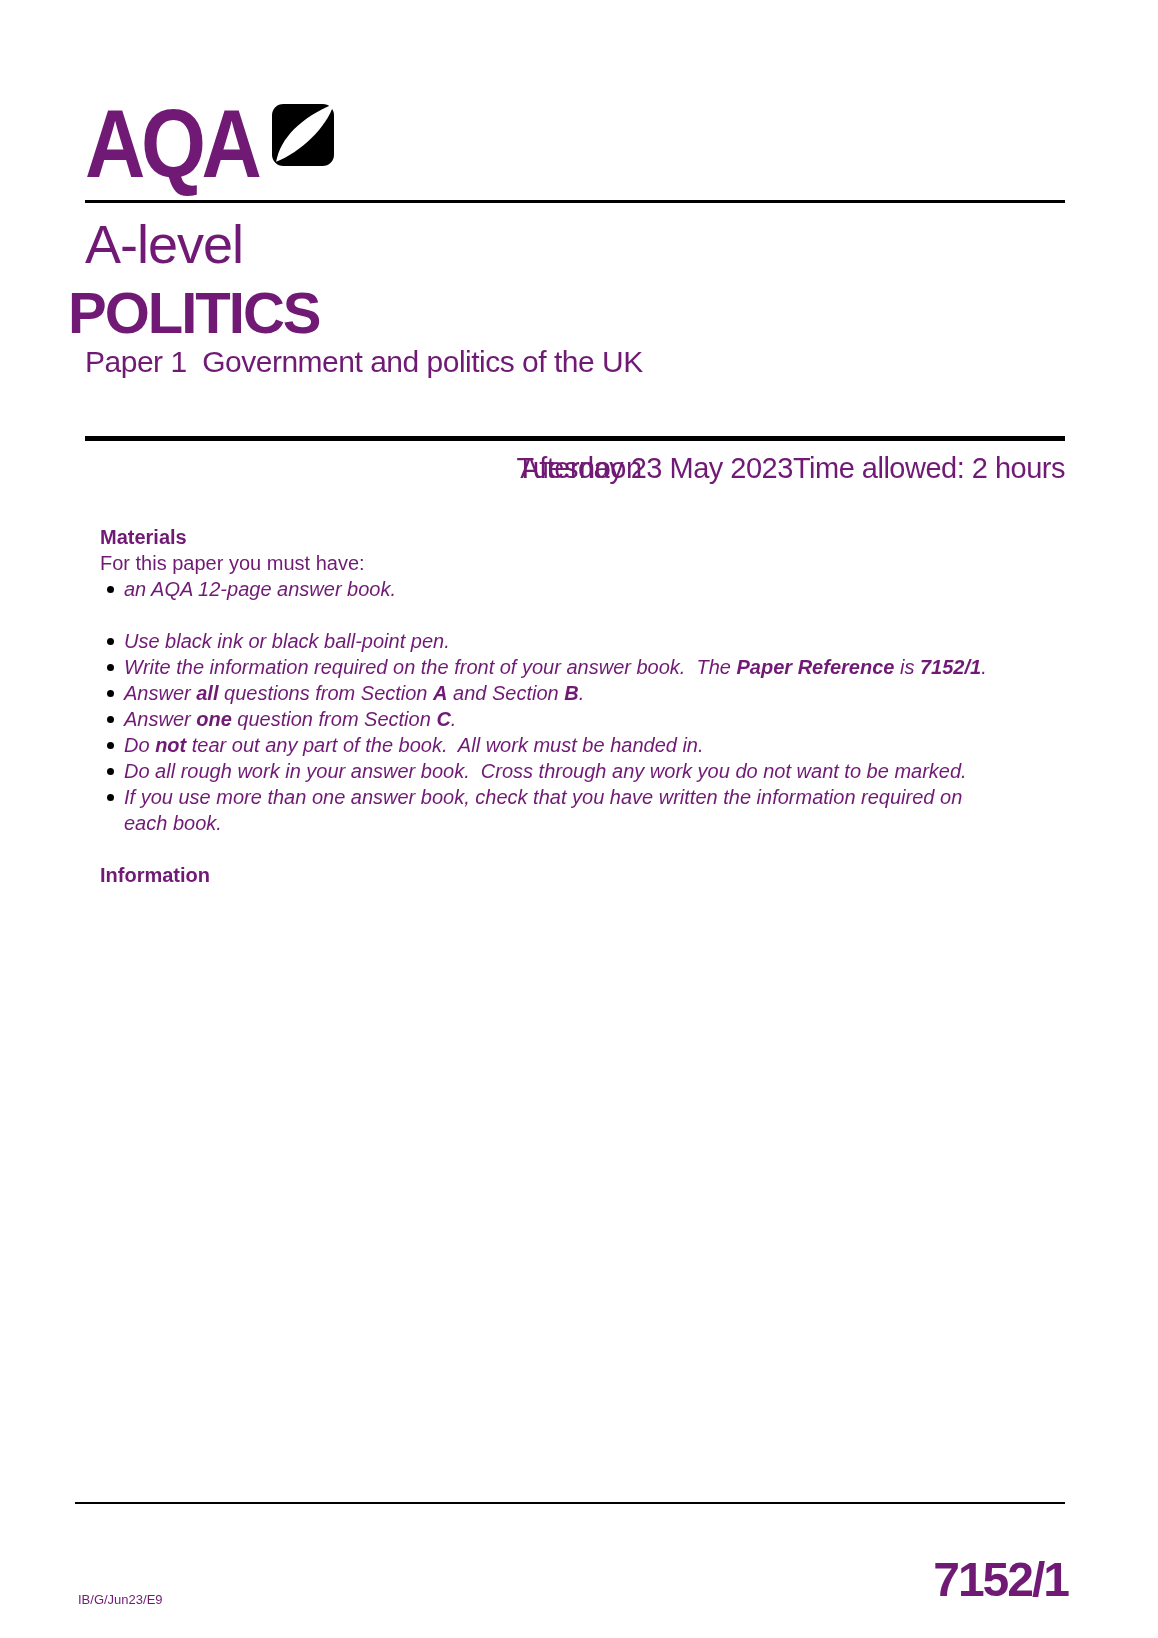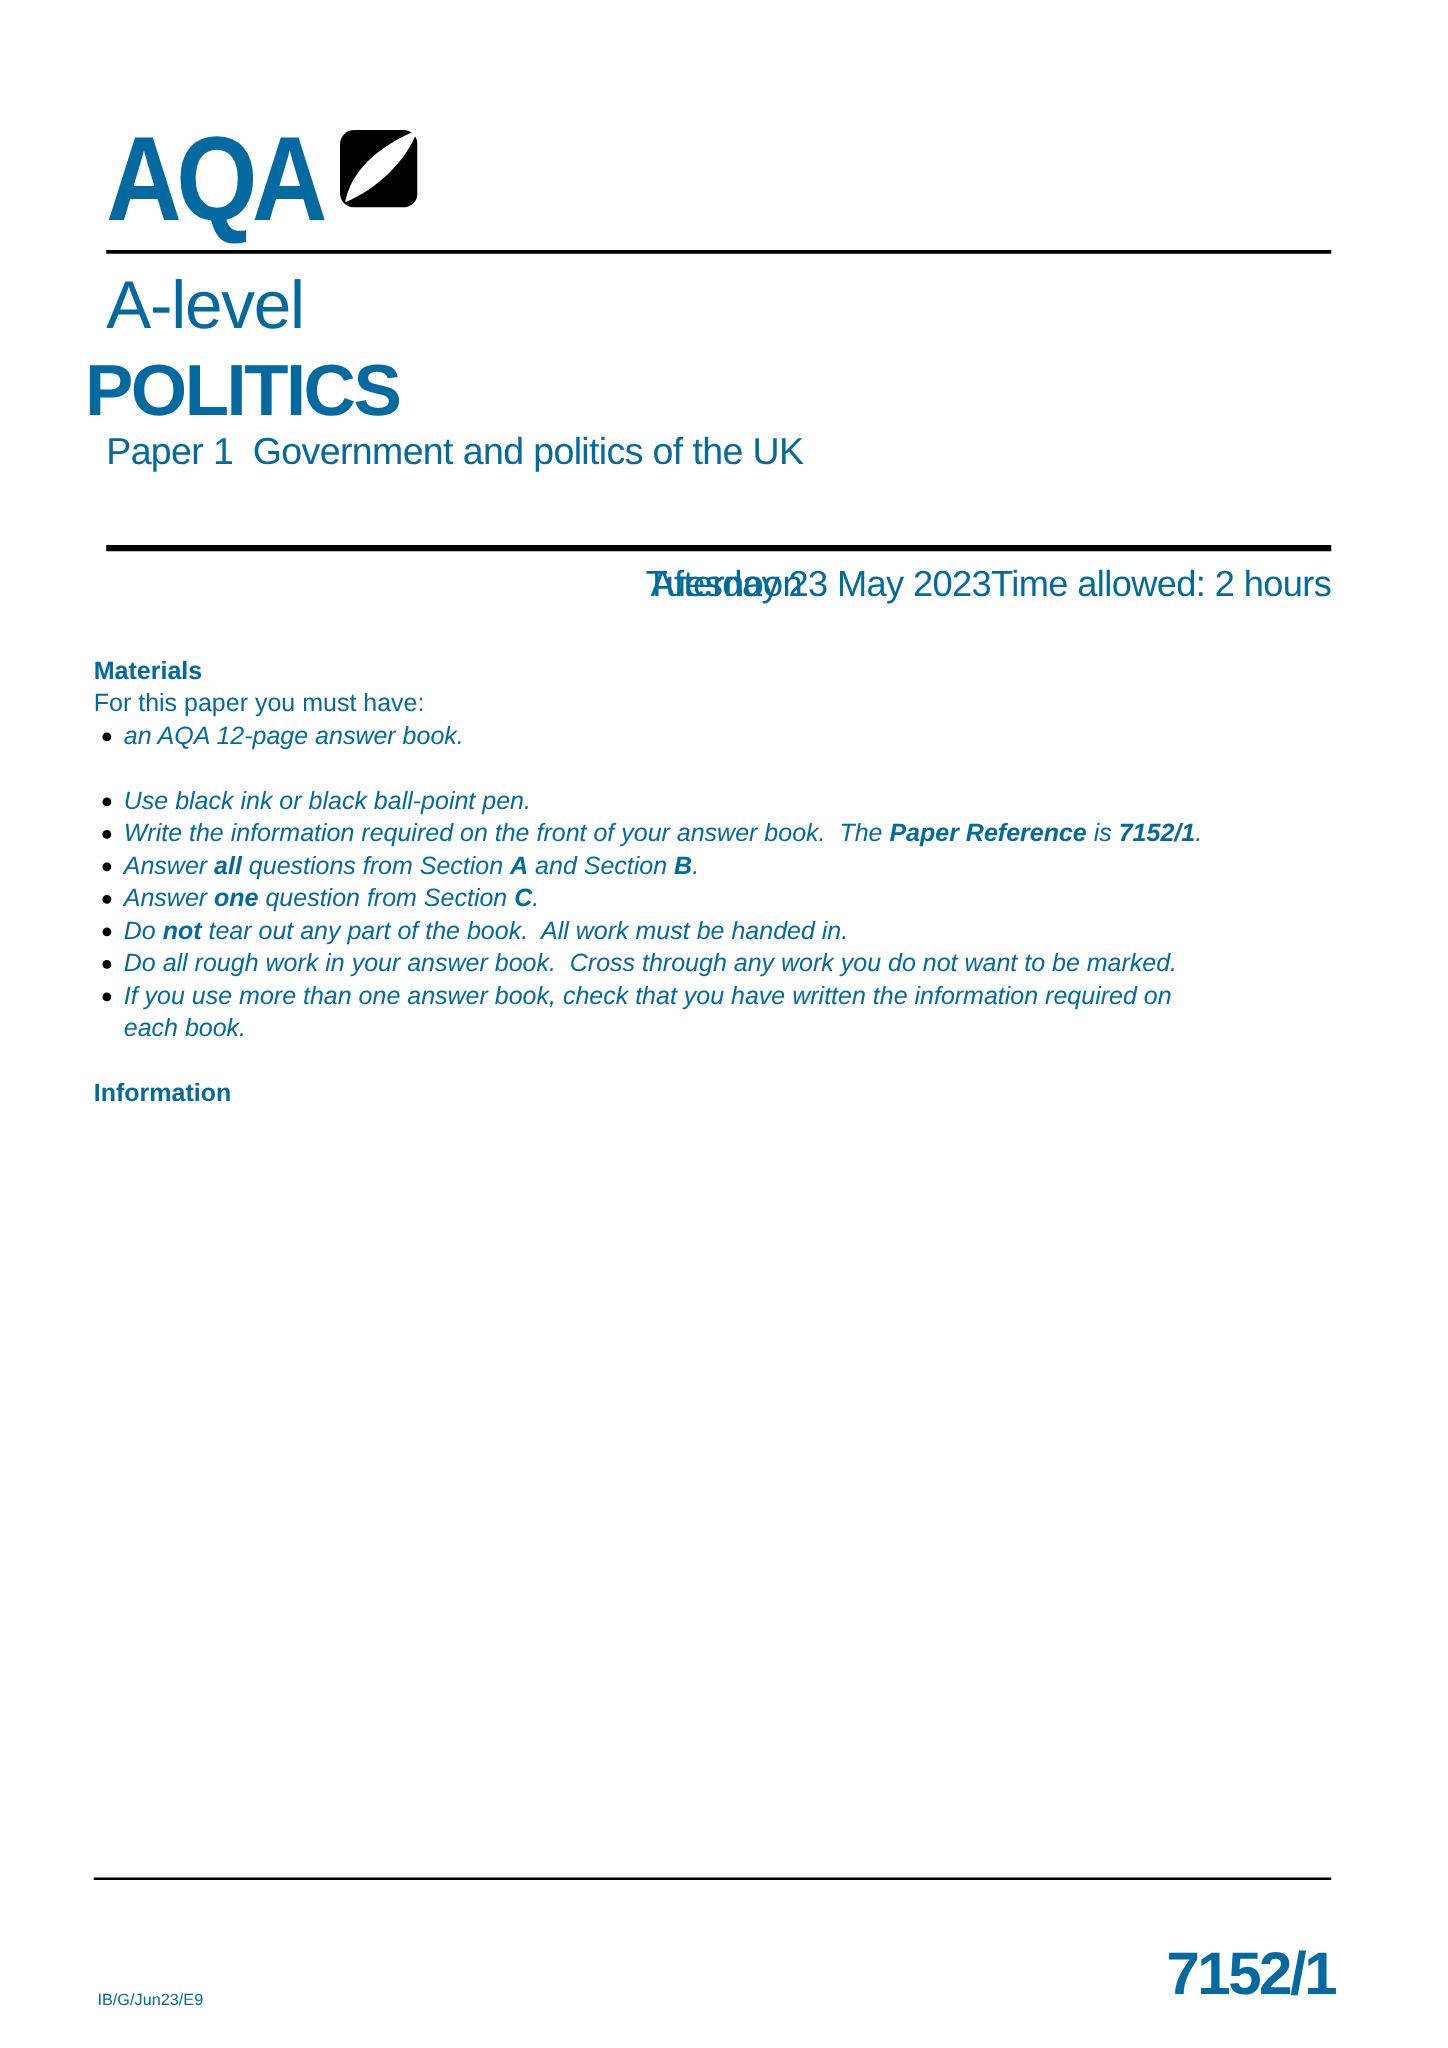--- a/index.html
+++ b/index.html
@@ -1,21 +1,21 @@
 <!DOCTYPE html>
 <html><head>
 <meta charset="utf-8">
 <style>
   html, body { margin: 0; padding: 0; background: #ffffff; }
   .page {
     position: relative;
     width: 1158px;
     height: 1638px;
     background: #ffffff;
-    color: #0369a1;
+    color: #701a75;
     font-family: "Liberation Sans", sans-serif;
     overflow: hidden;
   }
 
   
   .logo-text {
     position: absolute;
     left: 85px;
     top: 96px;
     font-size: 96px;
@@ -56,21 +56,21 @@
   
   .date-row {
     position: absolute; left: 85px; top: 452px; width: 980px;
     display: flex; justify-content: flex-end; align-items: baseline;
     font-size: 29px; letter-spacing: -0.5px;
   }
   .date-row .mid { position: absolute; left: 12px; right: 0; text-align: center; }
 
   
   .sections {
-    position: absolute; left: 75px; top: 524px; width: 980px;
+    position: absolute; left: 100px; top: 524px; width: 980px;
     font-size: 20px; line-height: 26px;
   }
   .section + .section { margin-top: 26px; }
   .section h3 { margin: 0; font-size: 20px; line-height: 26px; font-weight: bold; }
   .section p  { margin: 0; }
   .section ul { margin: 0; padding: 0; list-style: none; }
   .section li { position: relative; padding-left: 24px; }
   .section li::before {
     content: ""; position: absolute; left: 7px; top: 10px;
     width: 7px; height: 7px; border-radius: 50%; background: #000;

